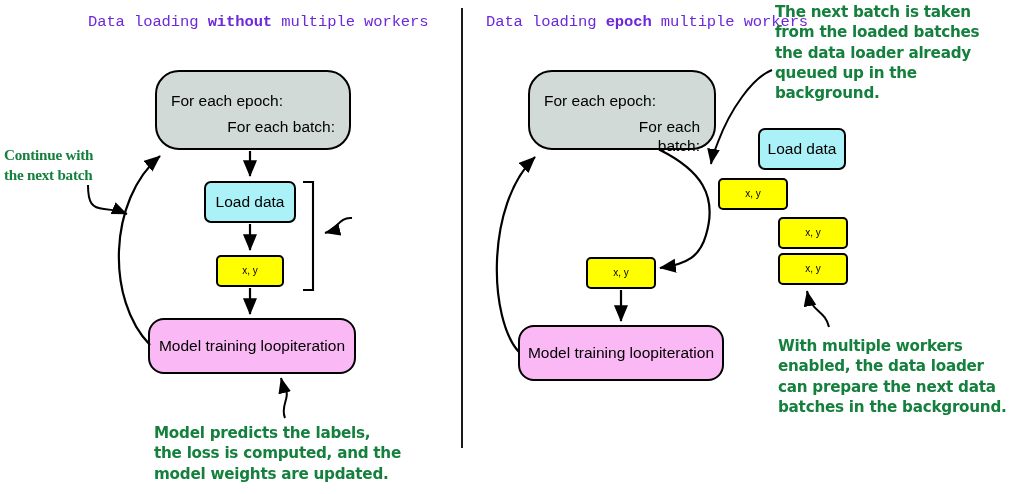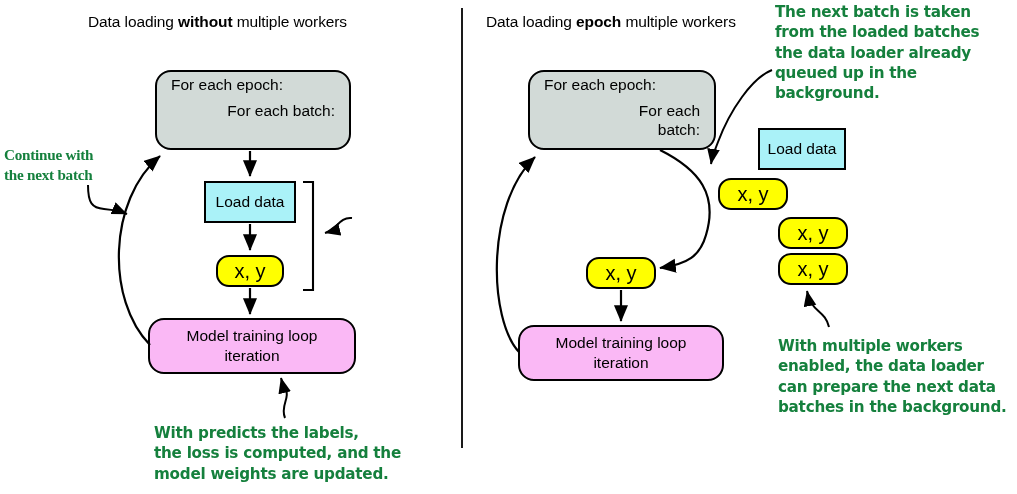--- a/index.html
+++ b/index.html
@@ -12,23 +12,23 @@
   }
   #canvas {
     position: relative;
     width: 1017px;
     height: 494px;
     background: #ffffff;
     overflow: hidden;
   }
   .panel-title {
     position: absolute;
-    font-family: Liberation Sans, sans-serif;
-    font-size: 15.5px;
-    color: #000000;
+    font-family: Liberation Mono, monospace;
+    font-size: 15.5px;
+    color: #6d28d9;
     white-space: nowrap;
     letter-spacing: -0.1px;
   }
   .panel-title b { font-weight: 700; }
 
   .divider {
     position: absolute;
     background: #1a1a1a;
     width: 2px;
   }
@@ -39,39 +39,39 @@
     border: 2px solid #000000;
     display: flex;
     align-items: center;
     justify-content: center;
     font-family: "Liberation Sans", sans-serif;
     color: #000000;
     text-align: center;
     line-height: 1.22;
   }
   .node.loopbox {
-    border-radius: 16px;
+    border-radius: 24px;
     display: block;
-    padding: 4px 14px 0 14px;
+    padding: 20px 14px 0 14px;
     font-size: 15.5px;
   }
   .node.loopbox .l1 { display:block; text-align: left; }
   .node.loopbox .l2 { display:block; text-align: right; padding-left: 50px; margin-top: 7px;}
   .node.small {
-    border-radius: 0;
+    border-radius: 7px;
     font-size: 15.5px;
   }
   .node.pill {
-    border-radius: 13px;
-    font-size: 20px;
+    border-radius: 5px;
+    font-size: 10px;
   }
   .node.wide {
     border-radius: 16px;
     font-size: 15.5px;
-    flex-direction: column;
+    flex-direction: row;
     line-height: 1.3;
   }
 
   .note {
     position: absolute;
     font-family: "DejaVu Sans", sans-serif;
     font-weight: 700;
     font-size: 15.2px;
     line-height: 1.34;
     color: #15803d;
@@ -117,21 +117,21 @@
 
   <div class="node wide" style="left:148px; top:318px; width:208px; height:56px; background:#fab8f5;">
     <span>Model training loop</span>
     <span>iteration</span>
   </div>
 
   <div class="note" style="left:4px; top:145px; width:160px;font-family:Liberation Serif, serif;">Continue with
 the next batch</div>
 
 
-  <div class="note" style="left:154px; top:423px; width:300px;">With predicts the labels,
+  <div class="note" style="left:154px; top:423px; width:300px;">Model predicts the labels,
 the loss is computed, and the
 model weights are updated.</div>
 
   <div class="node loopbox" style="left:528px; top:70px; width:188px; height:80px; background:#d2dad7;">
     <span class="l1">For each epoch:</span>
     <span class="l2">For each batch:</span>
   </div>
 
   <div class="node small" style="left:758px; top:128px; width:88px; height:42px; background:#aaf2f8;">
     <span>Load data</span>

